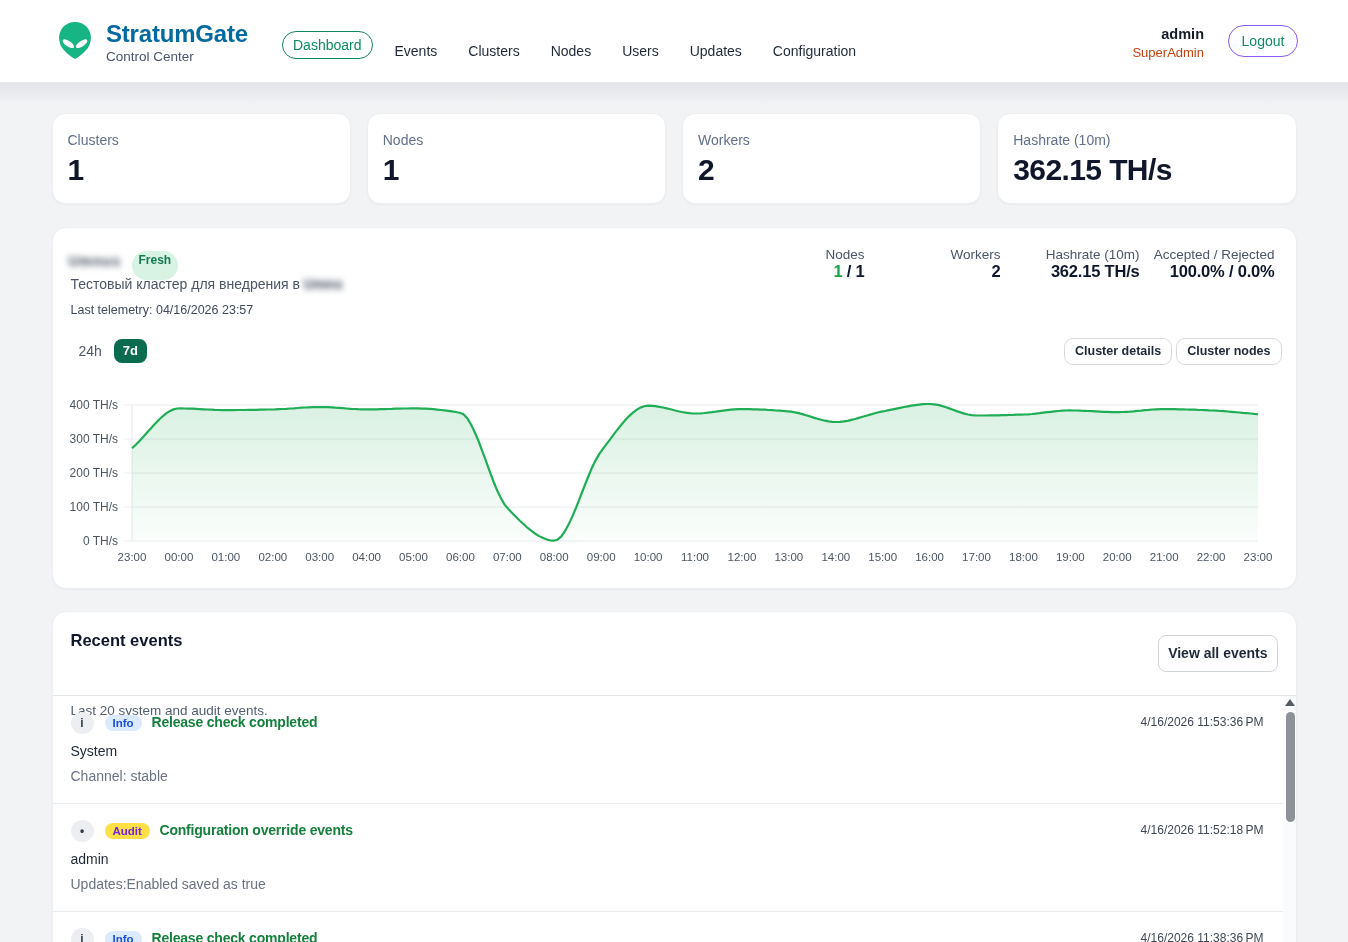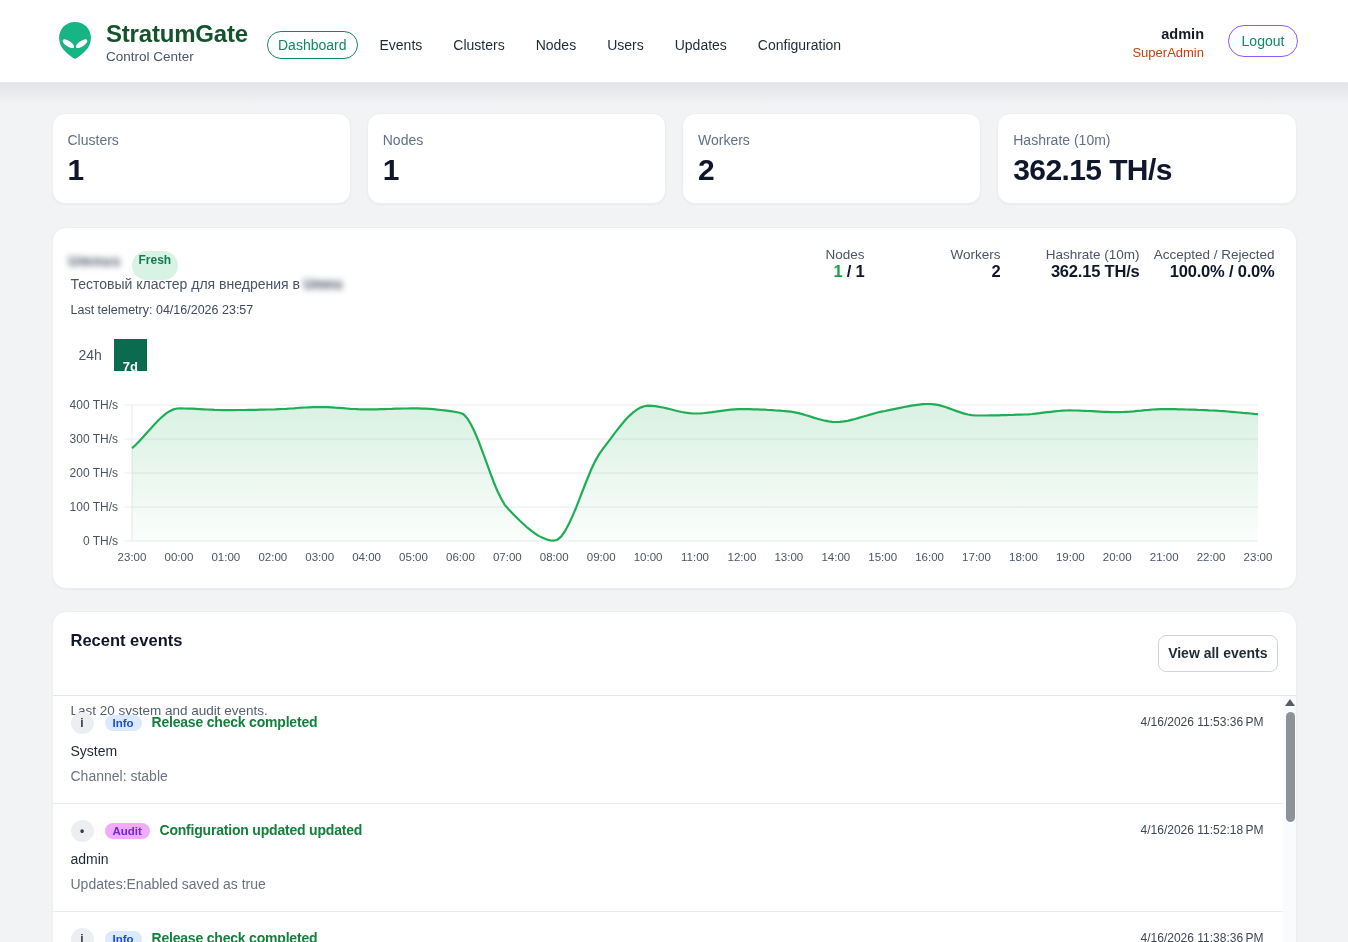--- a/index.html
+++ b/index.html
@@ -4,23 +4,23 @@
 <style>
 * { margin:0; padding:0; box-sizing:border-box; }
 html,body { width:1348px; height:942px; overflow:hidden; }
 body { font-family:"Liberation Sans", sans-serif; background:#f2f3f5; color:#111827; }
 
 
 header { position:relative; height:83px; background:#fff; border-bottom:1px solid #e7e9ec; }
 .hdr-shadow { position:absolute; left:0; top:83px; width:100%; height:22px;
   background:linear-gradient(rgba(30,41,59,0.075), rgba(30,41,59,0)); pointer-events:none; }
 .logo { position:absolute; left:58px; top:21px; width:34px; height:39px; }
-.brand-title { position:absolute; left:106px; top:20px; font-size:24px; font-weight:700; color:#14532d; letter-spacing:-0.2px; }
+.brand-title { position:absolute; left:106px; top:20px; font-size:24px; font-weight:700; color:#0369a1; letter-spacing:-0.2px; }
 .brand-sub { position:absolute; left:106px; top:49px; font-size:13.5px; color:#4a5568; }
-nav { position:absolute; left:267px; top:31px; height:28px; display:flex; align-items:center; }
+nav { position:absolute; left:282px; top:31px; height:28px; display:flex; align-items:flex-end; }
 nav a { font-size:14px; color:#1f2937; text-decoration:none; margin-right:31px; }
 nav a.pill { color:#0d8a63; border:1px solid #0d8a63; border-radius:999px; height:28px; line-height:26px; padding:0 10px; margin-right:22px; }
 .user { position:absolute; right:144px; top:26px; text-align:right; }
 .uname { font-size:14.5px; font-weight:700; color:#141b29; }
 .urole { font-size:13px; color:#c2410c; margin-top:3px; }
 .logout { position:absolute; right:50px; top:25px; width:70px; height:32px; border:1px solid #8b5cf6;
   border-radius:999px; background:#fff; color:#0d8a63; font-size:14px; text-align:center; line-height:30px; }
 
 
 main { width:1245px; margin:0 auto; position:relative; }
@@ -41,21 +41,21 @@
 .cl-desc .blurred { font-weight:600; }
 .cl-tel { position:absolute; left:18px; top:75px; font-size:12.5px; color:#414b5a; }
 .metrics { position:absolute; right:21px; top:19px; display:flex; }
 .metric { text-align:right; white-space:nowrap; }
 .metric.c1{width:101px}.metric.c2{width:136px}.metric.c3{width:139px}.metric.c4{width:135px}
 .metric .lbl { font-size:13.5px; color:#4a5566; }
 .metric .val { font-size:16.5px; font-weight:700; color:#0f172a; margin-top:0; letter-spacing:-0.2px; }
 .metric .val .grn { color:#16a34a; }
 .toggles { position:absolute; left:18px; top:111px; display:flex; align-items:center; }
 .tg { height:24px; line-height:24px; padding:0 8px; font-size:14px; color:#4b5563; margin-right:4px; }
-.tg.on { background:#0b6b4e; color:#fff; border-radius:0; font-size:13px; font-weight:700; padding:16px 9px; }
+.tg.on { background:#0b6b4e; color:#fff; border-radius:8px; font-size:13px; font-weight:700; padding:0 9px; }
 .cl-btns { position:absolute; right:14px; top:110px; display:flex; gap:4px; }
 .btn { height:27px; line-height:25px; padding:0 10px; background:#fff; border:1px solid #d7dbe0;
   border-radius:9px; font-size:12.5px; font-weight:700; color:#1f2937; }
 .chart { position:absolute; left:0; top:162px; }
 .chart text { font-family:"Liberation Sans", sans-serif; fill:#4a5560; }
 
 
 .events { position:relative; margin-top:22px; background:#fff; border:1px solid #eceef1; border-radius:14px;
   height:400px; box-shadow:0 1px 2px rgba(15,23,42,0.04); overflow:hidden; }
 .ev-title { position:absolute; left:18px; top:19px; font-size:16.5px; font-weight:700; color:#10172a; }
@@ -63,21 +63,21 @@
 .ev-btn { position:absolute; right:18px; top:23px; height:37px; line-height:35px; padding:0 9px; background:#fff;
   border:1px solid #cfd4da; border-radius:8px; font-size:14px; font-weight:700; color:#1f2937; }
 .ev-hr { position:absolute; left:0; top:83px; width:100%; border-top:1px solid #e5e7eb; }
 .rows { position:absolute; left:0; top:84px; width:1233px; }
 .row { position:relative; border-bottom:1px solid #e9ebee; height:108px; }
 .row .ic { position:absolute; left:18px; top:16px; width:23px; height:22px; border-radius:50%;
   background:#eceef1; color:#333c4a; font-size:12px; font-weight:700; text-align:center; line-height:22px; }
 .row .bdg { position:absolute; left:52px; top:18.5px; height:16px; line-height:16px; padding:0 8px;
   border-radius:999px; font-size:11.5px; font-weight:700; }
 .bdg.info { background:#dbeafe; color:#1d4ed8; }
-.bdg.audit { background:#f0abfc; color:#6d28d9; }
+.bdg.audit { background:#fde047; color:#6d28d9; }
 .row .ttl { position:absolute; top:17.5px; font-size:14px; font-weight:700; color:#15803d; letter-spacing:-0.2px; }
 .row .tm { position:absolute; right:22px; top:19px; font-size:12px; color:#3f4754; }
 .row .l2 { position:absolute; left:18px; top:47px; font-size:14px; color:#1f2937; }
 .row .l3 { position:absolute; left:18px; top:72px; font-size:14px; color:#6b7280; }
 .sbar { position:absolute; right:0; top:84px; bottom:0; width:13px; background:#fafbfc; }
 .sbar .up { position:absolute; left:2px; top:3px; width:0; height:0;
   border-left:5px solid transparent; border-right:5px solid transparent; border-bottom:7px solid #565d66; }
 .sbar .thumb { position:absolute; left:3px; top:16px; width:9px; height:110px; background:#8d9299; border-radius:5px; }
 </style>
 </head>
@@ -146,20 +146,24 @@
           <div class="val">362.15 TH/s</div>
         </div>
       <div class="metric c4">
           <div class="lbl">Accepted / Rejected</div>
           <div class="val">100.0% / 0.0%</div>
         </div>
     </div>
     <div class="toggles">
         <span class="tg">24h</span>
         <span class="tg on">7d</span>
+      </div>
+    <div class="cl-btns">
+        <span class="btn">Cluster details</span>
+        <span class="btn">Cluster nodes</span>
       </div>
     <svg class="chart" width="1245" height="184" viewBox="0 0 1245 184">
       <defs>
         <linearGradient id="gfill" x1="0" y1="0" x2="0" y2="1">
           <stop offset="0" stop-color="#22ac57" stop-opacity="0.17"></stop>
           <stop offset="1" stop-color="#22ac57" stop-opacity="0.02"></stop>
         </linearGradient>
       </defs>
       <g stroke="#e8eaed" stroke-width="1">
         <line x1="71.5" y1="15" x2="1205" y2="15"></line>
@@ -218,21 +222,21 @@
         <div class="ic">i</div>
         <div class="bdg info">Info</div>
         <div class="ttl" style="left:99px">Release check completed</div>
         <div class="tm">4/16/2026 11:53:36 PM</div>
         <div class="l2">System</div>
         <div class="l3">Channel: stable</div>
       </div>
       <div class="row">
         <div class="ic">•</div>
         <div class="bdg audit">Audit</div>
-        <div class="ttl" style="left:107px">Configuration updated updated</div>
+        <div class="ttl" style="left:107px">Configuration override events</div>
         <div class="tm">4/16/2026 11:52:18 PM</div>
         <div class="l2">admin</div>
         <div class="l3">Updates:Enabled saved as true</div>
       </div>
       <div class="row">
         <div class="ic">i</div>
         <div class="bdg info">Info</div>
         <div class="ttl" style="left:99px">Release check completed</div>
         <div class="tm">4/16/2026 11:38:36 PM</div>
 

